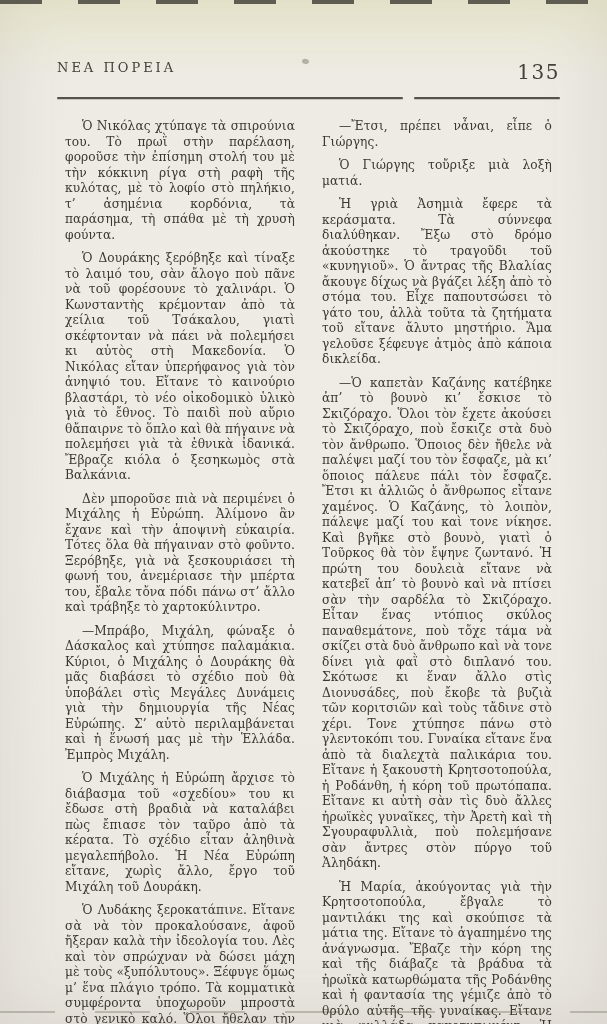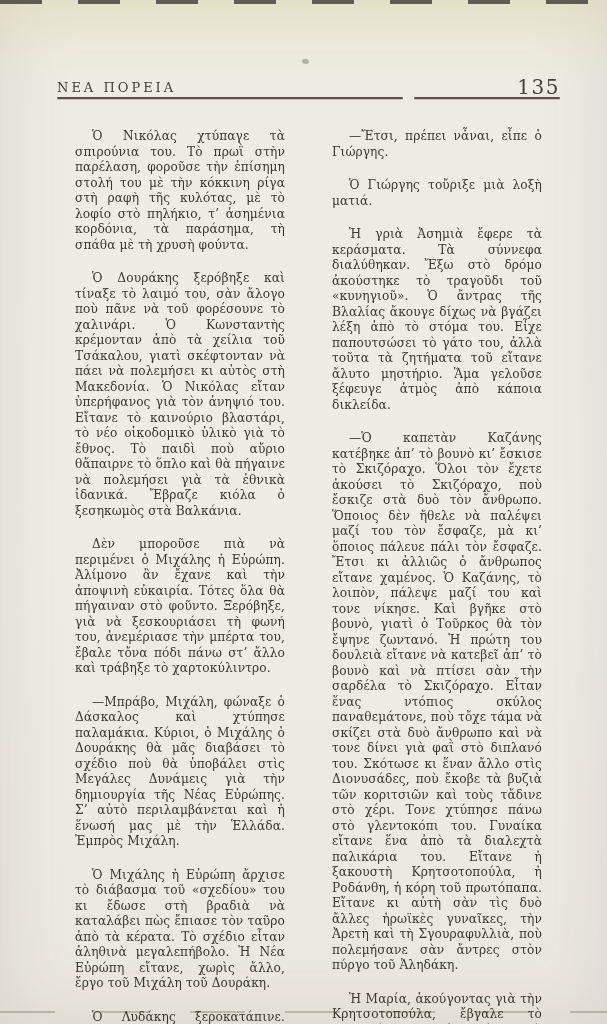--- a/index.html
+++ b/index.html
@@ -26,39 +26,39 @@
     background:repeating-linear-gradient(90deg,
       rgba(120,113,100,.38) 0 55px, rgba(120,113,100,0) 55px 95px);
   }
   .speck{
     position:absolute;left:302px;top:59px;width:7px;height:5px;
     background:rgba(95,90,82,.40);border-radius:50% 40% 55% 45%;
     transform:rotate(18deg);
   }
   
   .header{
-    position:absolute;top:75px;left:57px;width:503px;
-    display:flex;justify-content:space-between;align-items:center;
+    position:absolute;top:60px;left:57px;width:503px;
+    display:flex;justify-content:space-between;align-items:flex-start;
     color:#44413a;
   }
   .journal-title{font-size:13px;letter-spacing:3px;}
   .page-number{font-size:20px;letter-spacing:1.5px;}
   
   .rule{position:absolute;top:97px;left:57px;width:503px;height:3px;}
   .rule .seg{position:absolute;top:0;height:2px;background:#57534a;border-radius:1px;}
   .rule .seg1{left:0;width:346px;box-shadow:0 1px 0 rgba(87,83,74,.25);}
   .rule .seg2{left:357px;width:146px;box-shadow:0 1px 0 rgba(87,83,74,.25);}
   
   .columns{
     position:absolute;top:111px;left:57px;width:503px;
     display:flex;gap:11px;
   }
   .column{width:246px;}
   .para{
-    margin:18px;padding:0;
+    margin:8px;padding:0;
     text-align:justify;text-indent:17px;
     font-size:12.2px;line-height:15.5px;
     letter-spacing:.1px;
     color:#3b382f;
     overflow-wrap:break-word;
   }
 </style>
 </head>
 <body>
 

